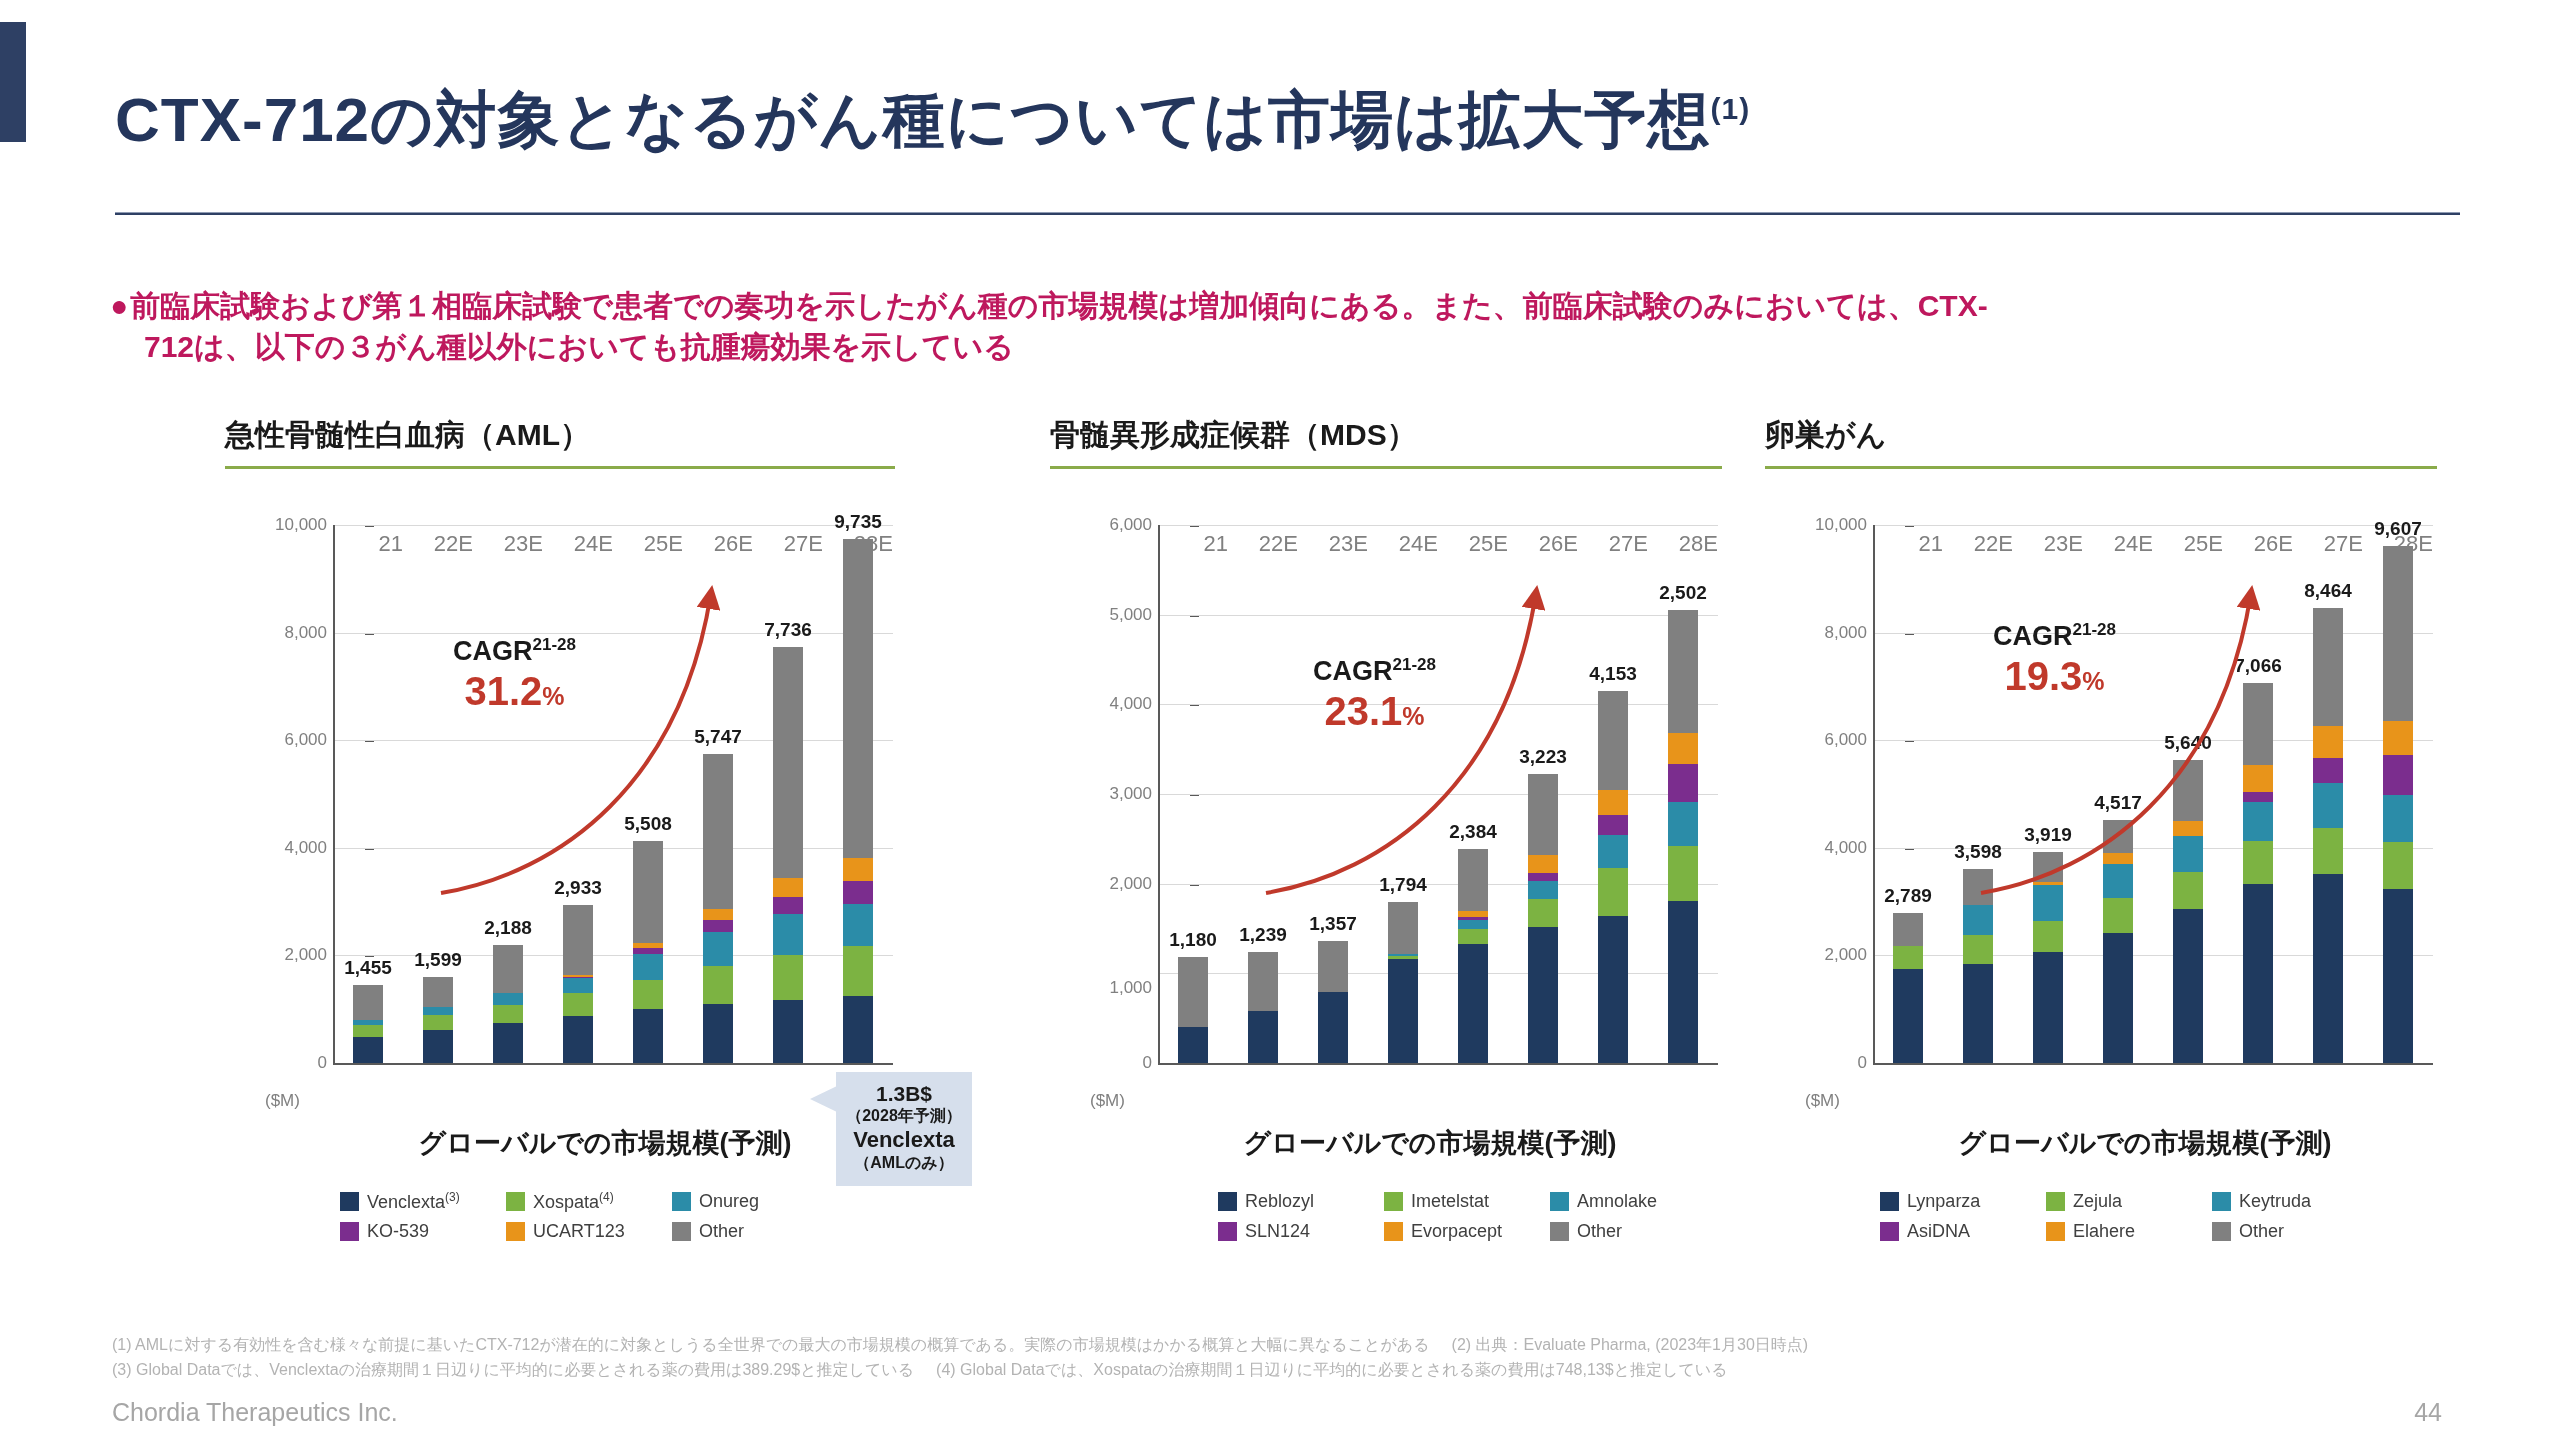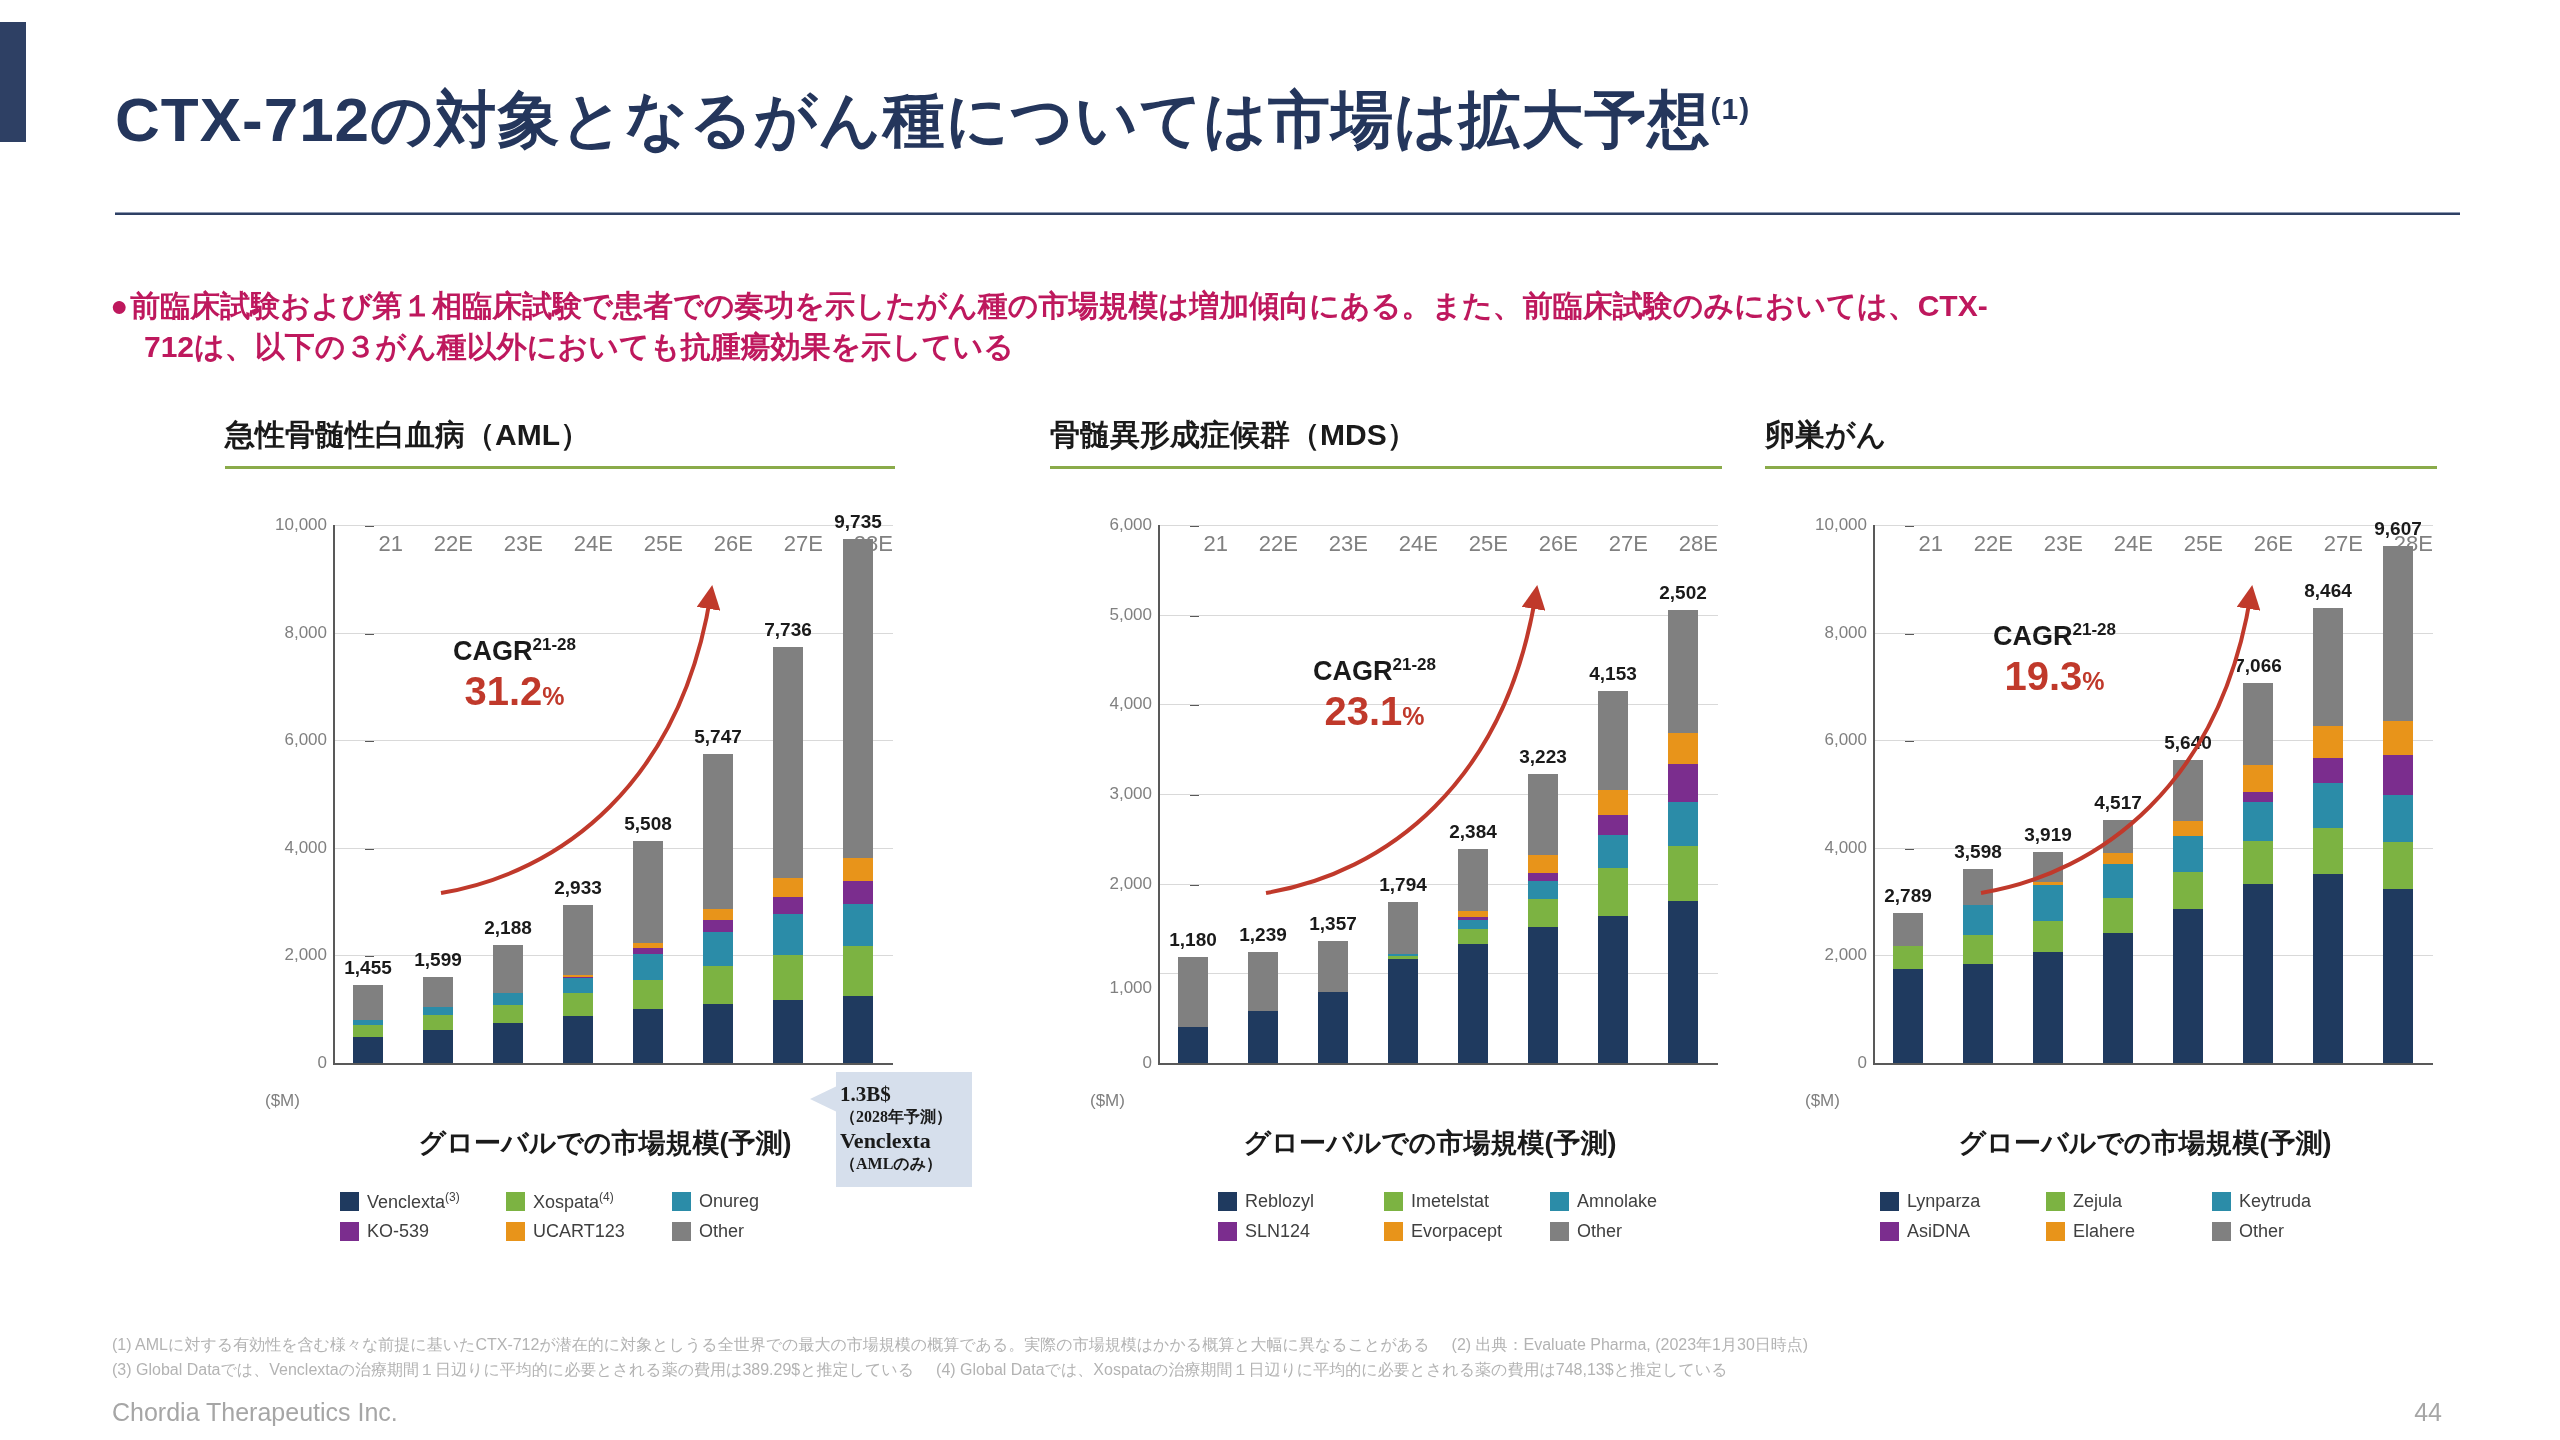--- a/index.html
+++ b/index.html
@@ -114,22 +114,22 @@
   }
   .legend-item { display: flex; align-items: center; gap: 8px; }
   .legend-swatch { width: 19px; height: 19px; flex: none; }
   .legend-label { font-size: 18px; color: #404040; white-space: nowrap; }
   .legend-label sup { font-size: 12px; }
 
   
   #callout {
     position: absolute; left: 836px; top: 1072px;
     width: 136px; padding: 10px 4px 12px;
-    background: #d6dfec; text-align: left;
-    font-family: Liberation Serif, serif;
+    background: #d6dfec; text-align: center;
+    font-family: Liberation Sans, sans-serif;
   }
   #callout .c1 { font-size: 21px; font-weight: bold; color: #1a1a1a; }
   #callout .c2 { font-size: 16px; font-weight: bold; color: #1a1a1a; }
   #callout .c3 { font-size: 22px; font-weight: bold; color: #1a1a1a; }
   #callout .c4 { font-size: 16px; font-weight: bold; color: #1a1a1a; }
   #callout-tail {
     position: absolute; left: 810px; top: 1086px;
     width: 0; height: 0;
     border-top: 13px solid transparent;
     border-bottom: 13px solid transparent;

